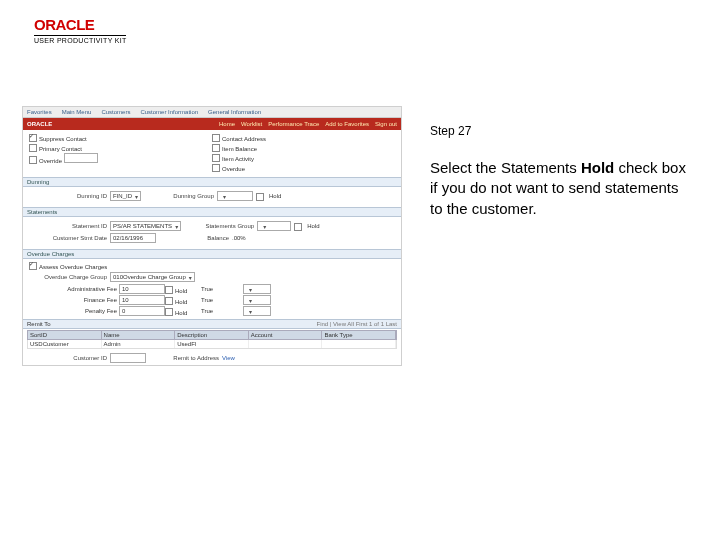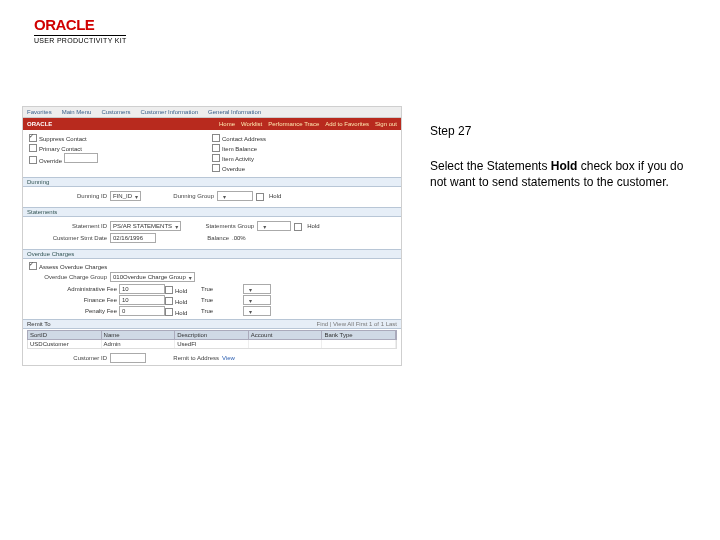--- a/index.html
+++ b/index.html
@@ -6,21 +6,21 @@
   .page{position:relative;width:720px;height:408px}
   
   .logo-block{position:absolute;left:34px;top:16px;width:120px}
   .logo-oracle{font-weight:bold;font-size:15px;letter-spacing:-0.5px}
   .logo-red{color:#d00000}
   .logo-sep{height:1px;background:#000;margin:2px 0 1px 0;width:92px}
   .logo-sub{font-size:7px;letter-spacing:0.3px}
   .title{position:absolute;left:410px;top:26px;font-size:13px}
   
   .step{position:absolute;left:430px;top:124px;font-size:12px}
-  .instr{position:absolute;left:430px;top:158px;right:34px;font-size:12px;line-height:1.35}
+  .instr{position:absolute;left:430px;top:158px;right:34px;font-size:15px;line-height:1.35}
   
   .shot{position:absolute;left:22px;top:106px;width:378px;height:258px;border:1px solid #cfcfcf;background:#fff;font-size:6px;color:#333;overflow:hidden}
   .row{display:flex;align-items:center}
   .menubar{height:10px;background:#eee;border-bottom:1px solid #ccc;padding:0 4px;gap:10px}
   .menubar span{color:#385f8a}
   .redbar{height:12px;background:#b82a1e;display:flex;align-items:center;justify-content:space-between;padding:0 4px;color:#fff;font-weight:bold;font-size:6px}
   .redbar .rlinks{font-weight:normal;color:#ffe9b0;display:flex;gap:6px}
   .pane{padding:2px 6px}
   .chk{display:inline-block;width:6px;height:6px;border:1px solid #888;background:#fff;margin-right:2px;position:relative;top:1px}
   .chk.on:after{content:"✓";position:absolute;font-size:6px;left:-1px;top:-3px}

